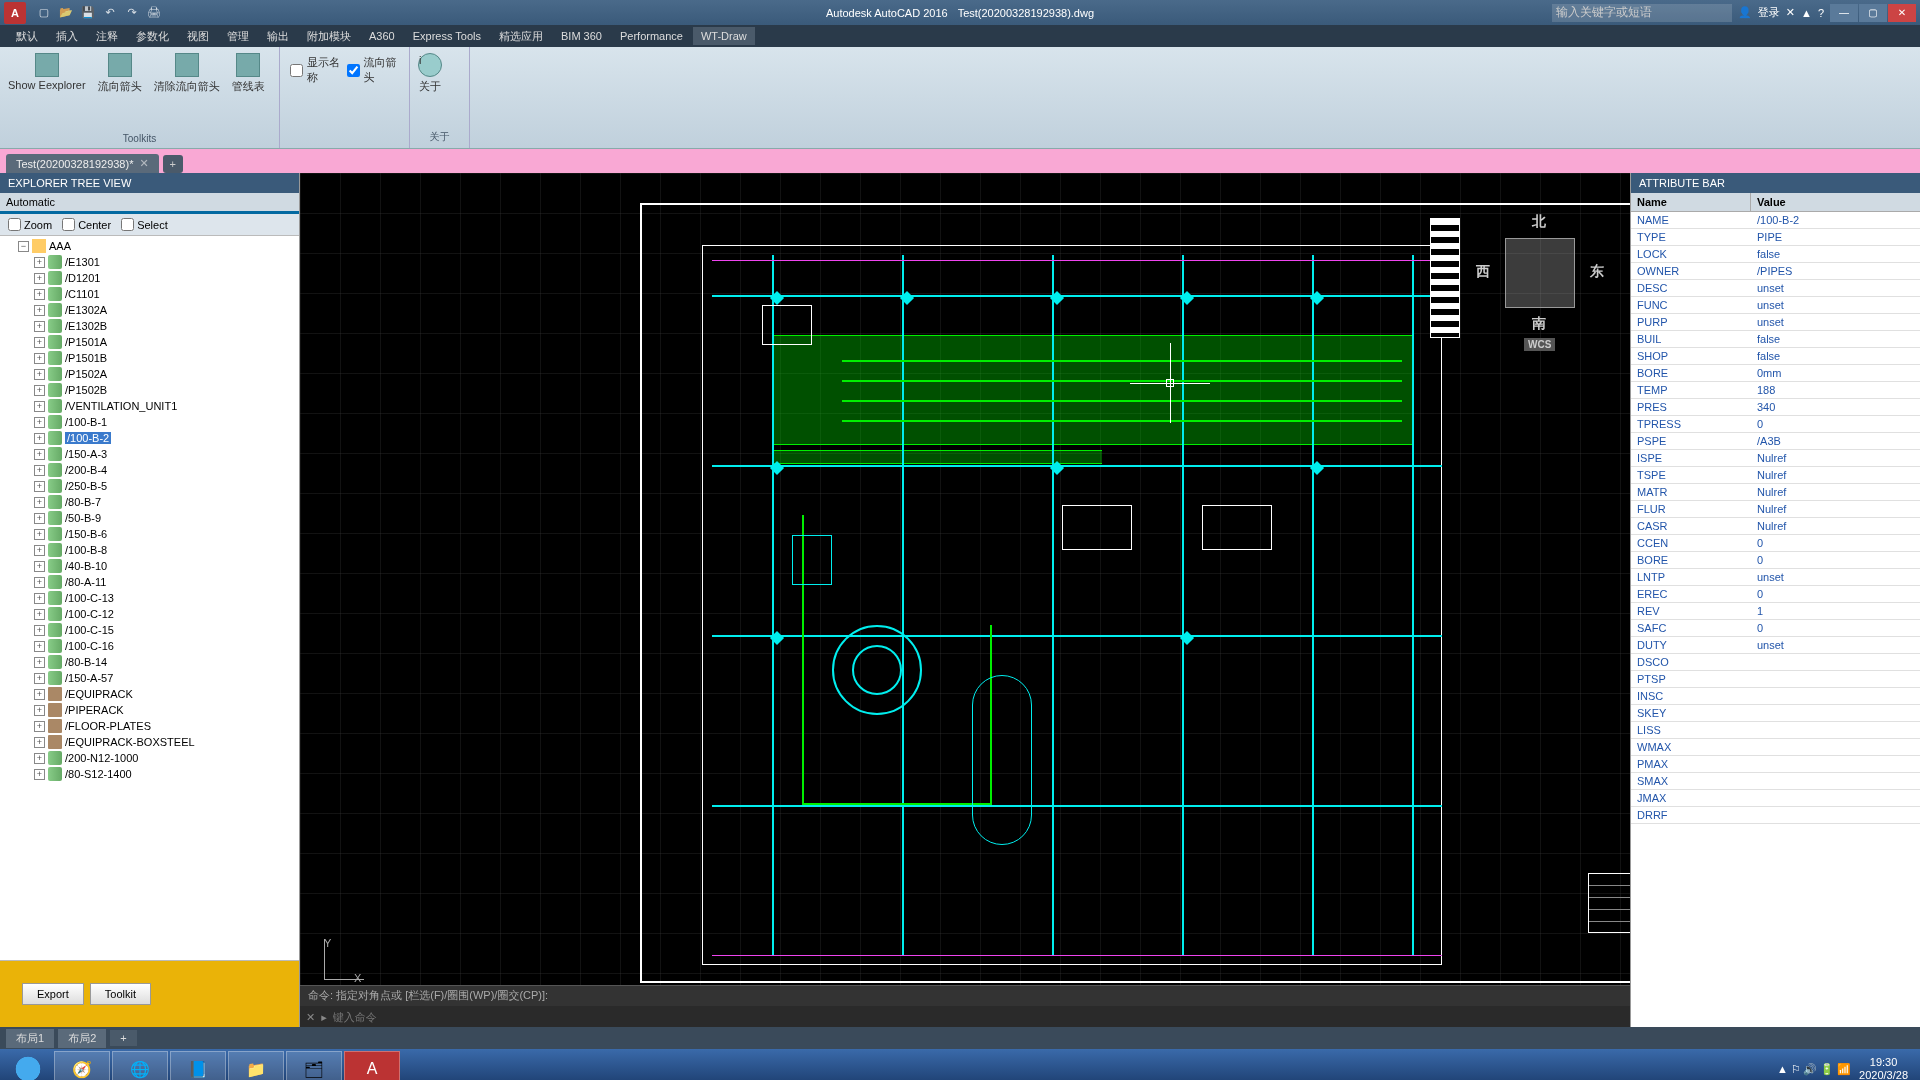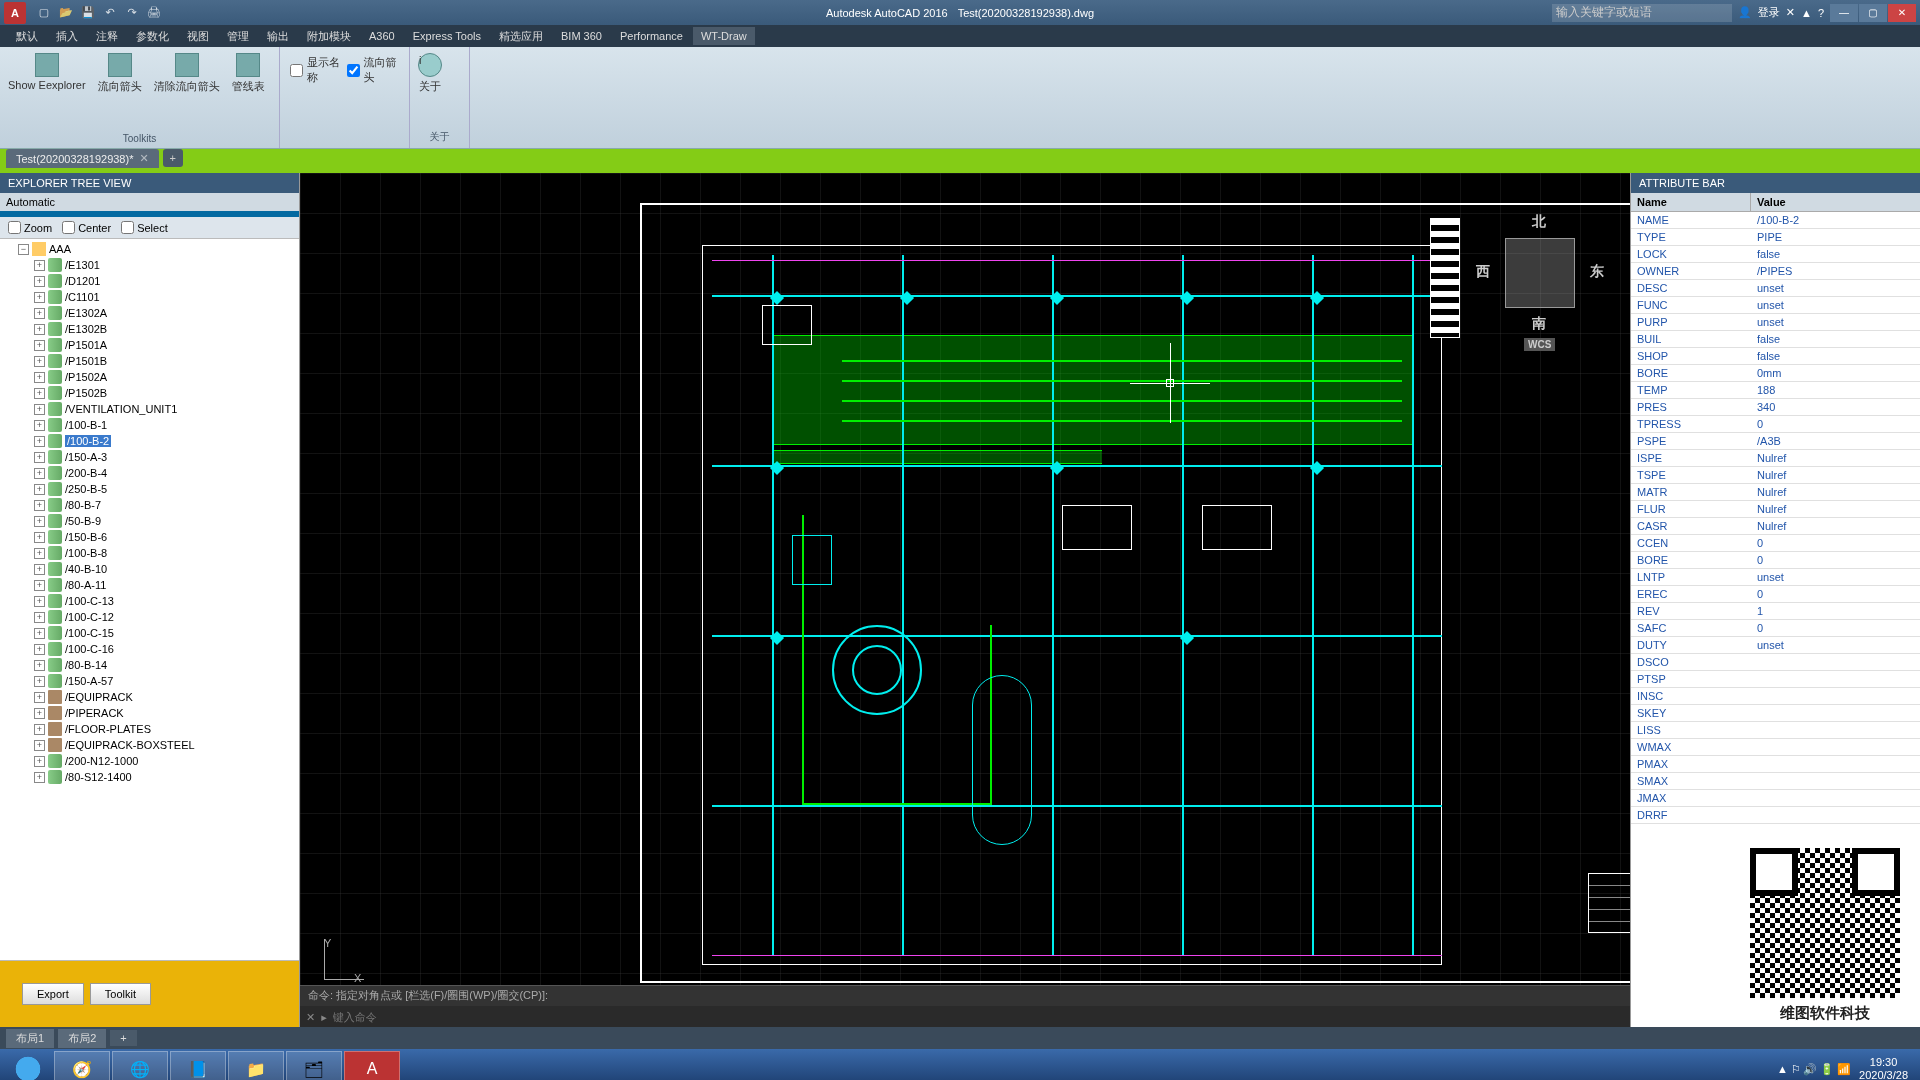--- a/index.html
+++ b/index.html
@@ -18,28 +18,28 @@
 .menubar span{padding:3px 8px;font-size:11px}
 .menubar span.active{background:#4a5a6a}
 .ribbon{height:102px;background:linear-gradient(#d8e4ec,#c0d0dc);display:flex;border-bottom:1px solid #8aa}
 .ribbon-group{border-right:1px solid #aac;display:flex;flex-direction:column;padding:4px 6px}
 .ribbon-group .items{display:flex;gap:8px;flex:1;align-items:flex-start}
 .ribbon-group .item{display:flex;flex-direction:column;align-items:center;gap:2px;font-size:10px;color:#333;padding:2px}
 .ribbon-group .item .ico{width:24px;height:24px;background:#7aa;border:1px solid #588}
 .ribbon-group .checks{display:flex;flex-direction:row;gap:4px;padding:4px;font-size:11px;color:#333}
 .ribbon-group .checks label{display:flex;align-items:center;gap:4px}
 .ribbon-group .label{text-align:center;font-size:10px;color:#456;padding-top:2px}
-.tabs{height:24px;background:#84cc16;display:flex;align-items:flex-start;padding:0 6px;gap:4px}
+.tabs{height:24px;background:#f9a8d4;display:flex;align-items:flex-end;padding:0 6px;gap:4px}
 .tabs .tab{background:#5a6a7a;color:#eee;padding:3px 10px;border-radius:3px 3px 0 0;font-size:11px;display:flex;align-items:center;gap:6px}
 .tabs .tab .x{opacity:.6}
 .tabs .add{width:20px;height:18px;background:#4a5a6a;color:#ccc;display:flex;align-items:center;justify-content:center;border-radius:3px}
 .workspace{height:854px;display:flex;background:#1a1a1a}
 .left-panel{width:300px;background:#e8eef2;display:flex;flex-direction:column;border-right:1px solid #999}
 .panel-title{background:#3a5a7a;color:#fff;padding:4px 8px;font-size:11px}
-.panel-sub{background:#d0dae2;padding:3px 6px;font-size:11px;border-bottom:6px solid #0369a1}
+.panel-sub{background:#d0dae2;padding:3px 6px;font-size:11px;border-bottom:3px solid #0369a1}
 .panel-opts{display:flex;gap:10px;padding:4px 8px;background:#dde5ec;border-bottom:1px solid #bbb}
 .panel-opts label{display:flex;gap:3px;align-items:center;font-size:11px}
 .tree{flex:1;overflow-y:auto;background:#fff;padding:2px 0}
 .tree-node{display:flex;align-items:center;padding:1px 4px;font-size:12px;gap:3px;white-space:nowrap}
 .tree-node .exp{width:11px;height:11px;border:1px solid #888;display:flex;align-items:center;justify-content:center;font-size:9px;color:#555;background:#fff}
 .tree-node .ico{width:14px;height:14px;display:inline-block}
 .tree-node .ico.folder{background:#fc6}
 .tree-node .ico.pipe{background:linear-gradient(90deg,#8c8,#6a6);border-radius:2px}
 .tree-node .ico.rack{background:#a86;border-radius:1px}
 .tree-node.sel .txt{background:#3a7acc;color:#fff;padding:0 2px}
@@ -631,24 +631,20 @@
         </div>
         <div class="attr-row">
           <div class="n">JMAX</div>
           <div class="v"></div>
         </div>
         <div class="attr-row">
           <div class="n">DRRF</div>
           <div class="v"></div>
         </div>
       </div>
-    <div class="qr">
-      <div class="code"></div>
-      <div class="lbl">维图软件科技</div>
-    </div>
   </div>
 </div>
 
 <div class="layout-tabs" style="position:relative">
   <span>布局1</span>
   <span>布局2</span>
   <span style="background:#4a5a6a">+</span>
 </div>
 
 <div class="taskbar">

